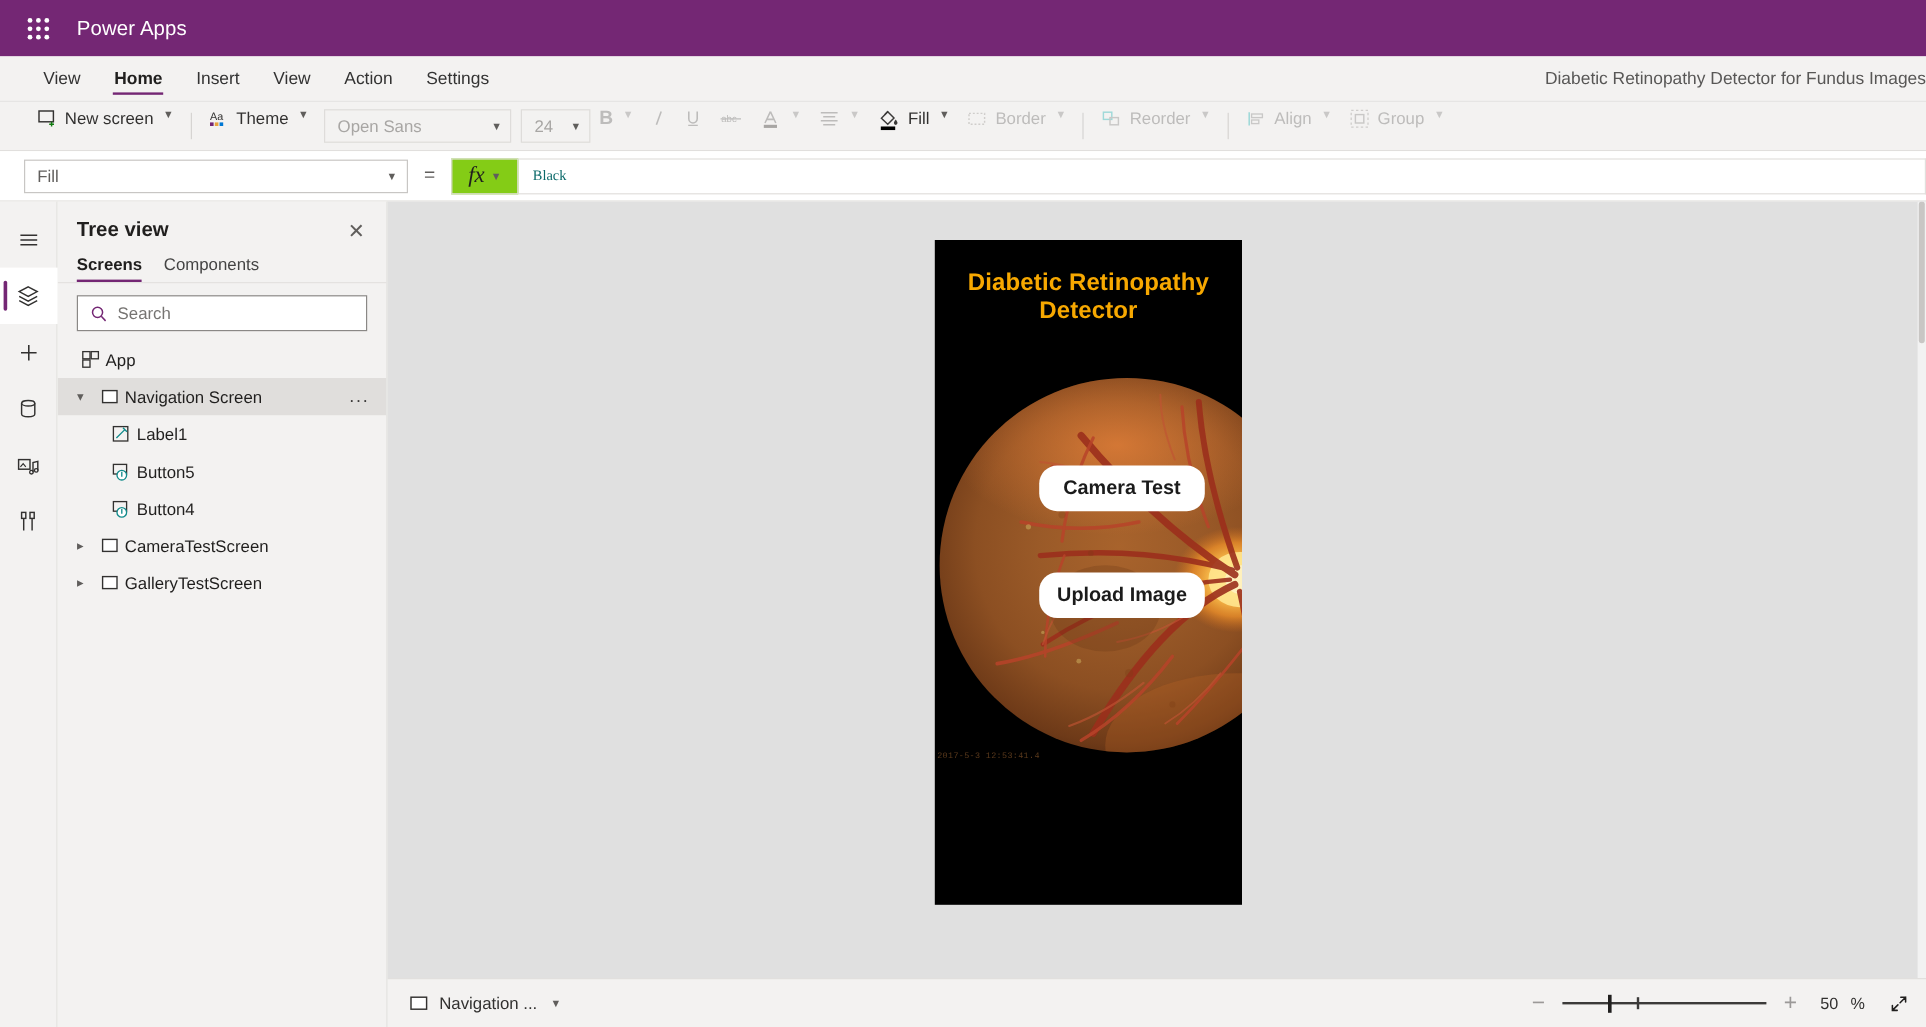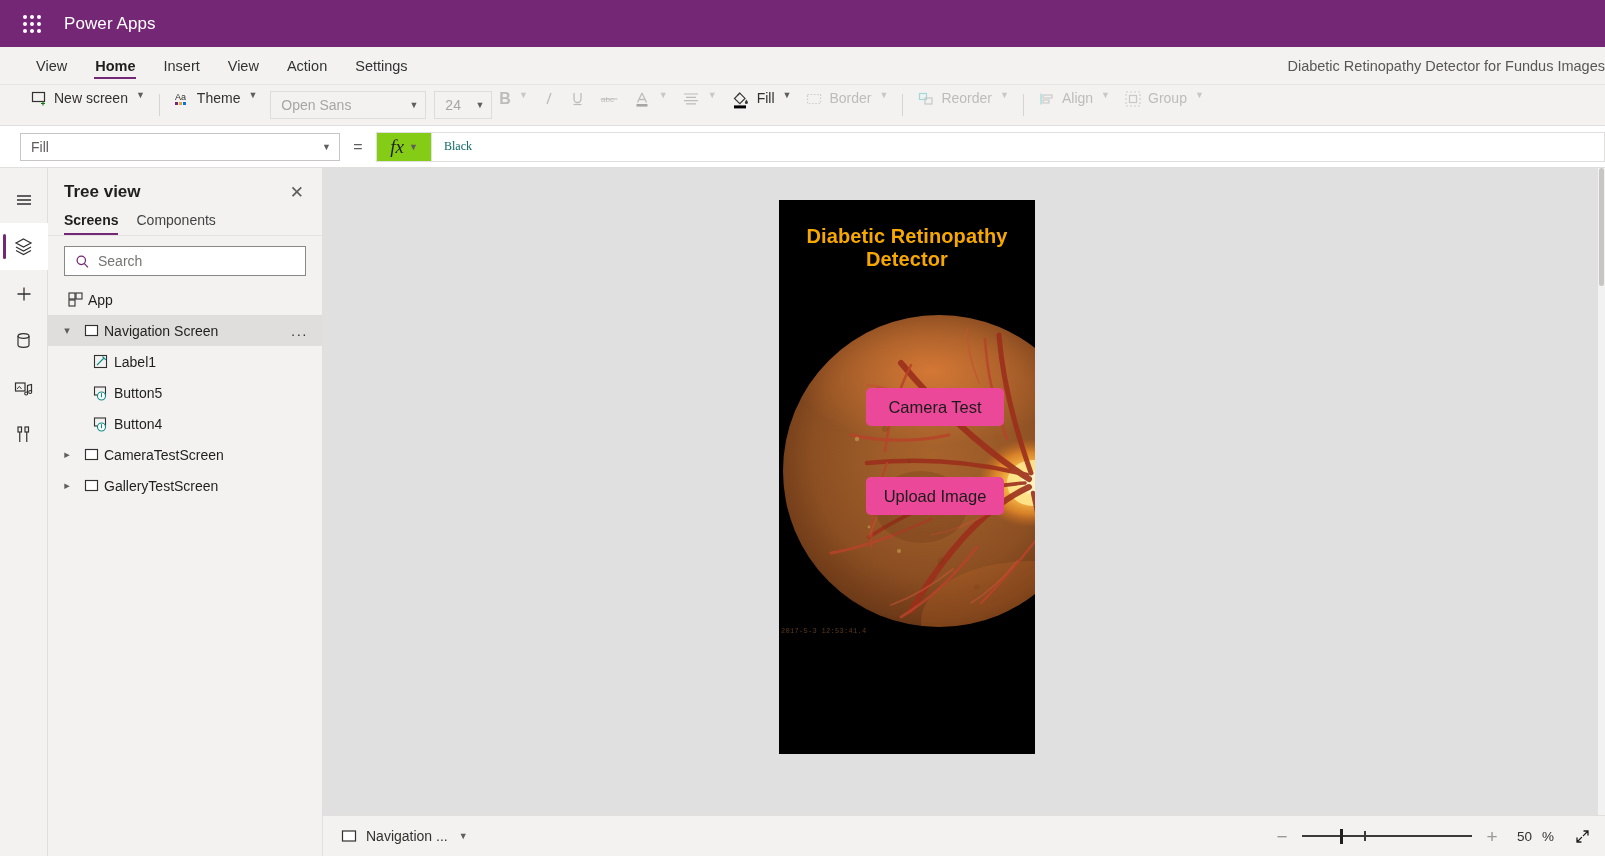--- a/index.html
+++ b/index.html
@@ -145,23 +145,23 @@
   }
   .fundus {
     position: absolute; left: 2px; top: 111px; width: 312px; height: 368px; overflow: hidden;
   }
   .fundus svg { display: block; }
   .stamp {
     position: absolute; left: 0px; top: 316px; font-size: 7px;
     color: #5b3a1c; font-family: "Liberation Mono", monospace; letter-spacing: .3px;
   }
   .appbtn {
-    position: absolute; left: 87px; width: 138px; height: 38px; border-radius: 5px;
-    background: #ec4899; color: #1b1b1b; display: flex; align-items: center;
-    justify-content: center; font-size: 16.5px; font-weight: normal; cursor: pointer;
+    position: absolute; left: 87px; width: 138px; height: 38px; border-radius: 15px;
+    background: #ffffff; color: #1b1b1b; display: flex; align-items: center;
+    justify-content: center; font-size: 16.5px; font-weight: bold; cursor: pointer;
   }
   .appbtn.cam { top: 188px; }
   .appbtn.upl { top: 277px; }
 
   .vscroll { position: absolute; right: 0; top: 0; bottom: 0; width: 7px; background: #f2f2f2; cursor: pointer; }
   .vscroll i { position: absolute; left: 1px; top: 0; width: 5px; height: 118px; background: #c8c6c4; border-radius: 3px; display: block; }
 
   
   .statusbar {
     position: absolute; left: 323px; right: 0; bottom: 0; height: 41px;

